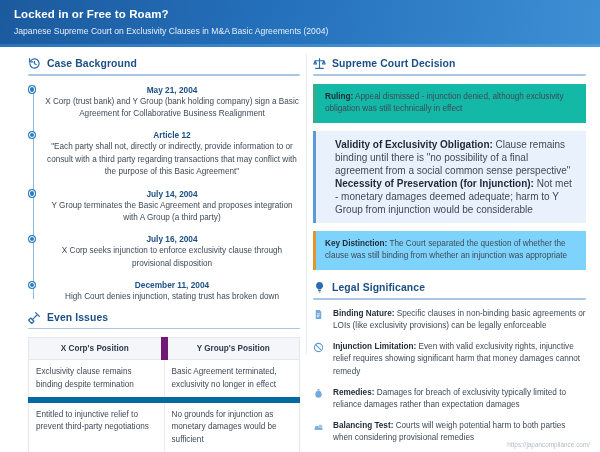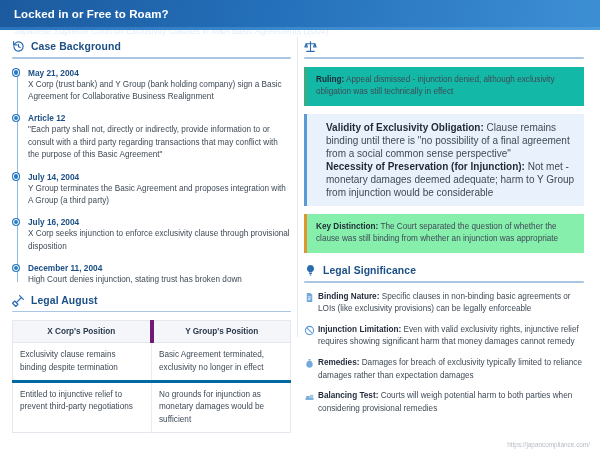--- a/index.html
+++ b/index.html
@@ -7,97 +7,97 @@
     width: 600px; height: 452px;
     font-family: "Liberation Sans", sans-serif;
     background: #ffffff;
     color: #1f2937;
     overflow: hidden;
   }
   .page { width: 600px; height: 452px; position: relative; background:#fff; }
 
   
   .header {
-    height: 30px;
+    height: 47px;
     background: linear-gradient(100deg, #1c5a9e 0%, #2470ba 45%, #3d8fd4 100%);
     padding: 7px 1px 0 14px;
     position: relative;
   }
   .header::after{
     content:""; position:absolute; left:0; right:0; bottom:0; height:3px;
     background: linear-gradient(90deg,#2a74bd,#4d9ddc);
   }
   .header-title {
     color:#ffffff; font-size:11.5px; font-weight:bold; letter-spacing:.1px;
     line-height:15px;
   }
   .header-subtitle {
     color:#e2eefb; font-size:8.6px; line-height:13px; margin-top:3px;
   }
 
   
   .body {
-    display:flex; height:307px; padding: 7px 8px 0 6px; gap:0;
+    display:flex; height:307px; padding: 7px 8px 0 22px; gap:0;
   }
   .col { width:292px; padding:0 6px; }
   .col-left { border-right:1px solid #e7ecf2; }
 
   
   .section-head{
     display:flex; align-items:center; gap:6px;
     padding: 3px 0 4px 0;
   }
   .section-head .ico{ width:13px; height:13px; display:inline-flex; align-items:center; justify-content:center; color:#2b6cb0; flex:0 0 auto;}
   .section-head .ico svg{ display:block; }
   .section-title{ font-size:10.4px; font-weight:bold; color:#1b4f86; letter-spacing:.1px; }
   .section-rule{ height:1.6px; background:#a9c6e4; margin-bottom:8px; border-radius:1px; }
 
   
   .timeline{ position:relative; padding-left:16px; margin-bottom:2px; }
   .timeline::before{
     content:""; position:absolute; left:4.5px; top:3px; bottom:5px; width:1.4px; background:#8fb8dd;
   }
-  .tl-item{ position:relative; margin-bottom:9px; }
+  .tl-item{ position:relative; margin-bottom:9px;text-align:center; }
   .tl-item:last-child{ margin-bottom:4px; }
   .tl-dot{
     position:absolute; left:-15.5px; top:2.5px; width:6.5px; height:6.5px;
     border-radius:50%; background:#2b7cc4; border:1.2px solid #ffffff;
     box-shadow:0 0 0 1px #2b7cc4;
   }
   .tl-date{ font-size:8.3px; font-weight:bold; color:#1b4f86; line-height:12px; }
   .tl-text{ font-size:8.2px; color:#3f4a57; line-height:12.4px; margin-top:0; }
 
   
   .tbl{ width:100%; border-collapse:collapse; border:1px solid #e4e8ee; margin-top:2px;}
   .tbl th{
     background:#f4f6f9; font-size:8.2px; font-weight:bold; color:#2b3a4d;
     padding:6px 7px; text-align:center; border-bottom:1px solid #e4e8ee;
-    border-right:4px solid #701a75; width:50%;
+    border-right:7px solid #701a75; width:50%;
   }
   .tbl th:last-child{ border-right:none; }
   .tbl td{
     font-size:8.2px; color:#3f4a57; line-height:12.4px; padding:6px 7px;
-    vertical-align:top; border-bottom:3px solid #0369a1; border-right:1px solid #e9edf2;
+    vertical-align:top; border-bottom:6px solid #0369a1; border-right:1px solid #e9edf2;
   }
   .tbl td:last-child{ border-right:none; }
   .tbl tr:last-child td{ border-bottom:none; }
 
   
   .callout{ padding:7px 9px; margin-bottom:8px; border-left-width:3px; border-left-style:solid; }
   .callout p{ font-size:8.2px; line-height:12.6px; color:#3f4a57; }
   .callout b{ color:#1f2937; }
   .c-ruling{ background:#14b8a6; border-left-color:#3fab82; }
   .c-analysis{ background:#e9f2fc; border-left-color:#5b9bd5; }
-  .c-key{ background:#86efac; border-left-color:#e0952f; }
+  .c-key{ background:#7dd3fc; border-left-color:#e0952f; }
   .analysis-title{ font-size:8.4px; font-weight:bold; color:#1f2937; margin-bottom:5px; }
   .analysis-item{ font-size:10px; line-height:13px; color:#3f4a57; padding-left:10px; }
   .analysis-item b{ color:#1f2937; }
 
   
-  .sig-item{ display:flex; gap:3px; margin-bottom:8px; align-items:flex-start; }
+  .sig-item{ display:flex; gap:9px; margin-bottom:8px; align-items:flex-start; }
   .sig-ico{ width:11px; height:11px; flex:0 0 11px; margin-top:1px; color:#5b9bd5; display:block; }
   .sig-ico svg{ display:block; }
   .sig-text{ font-size:8.2px; line-height:12.6px; color:#3f4a57; }
   .sig-text b{ color:#1f2937; }
 
   
   .footer{
     position:absolute; right:10px; bottom:4px;
     font-size:6.4px; color:#b6bcc5;
   }
@@ -157,21 +157,21 @@
       </div>
 
       <div class="section-head">
         <span class="ico">
           <svg viewBox="0 0 24 24" width="13" height="13" fill="none" stroke="currentColor" stroke-width="2.2" stroke-linecap="round" stroke-linejoin="round">
             <path d="M14 3 L21 10"></path>
             <path d="M17.5 6.5 L8 16"></path>
             <path d="M5 13 L11 19 L7 23 L1 17 Z"></path>
           </svg>
         </span>
-        <span class="section-title">Legal August</span>
+        <span class="section-title">Even Issues</span>
       </div>
       <div class="section-rule"></div>
 
       <table class="tbl">
         <thead>
           <tr>
             <th>X Corp's Position</th>
             <th>Y Group's Position</th>
           </tr>
         </thead>
@@ -194,20 +194,21 @@
       <div class="section-head">
         <span class="ico">
           <svg viewBox="0 0 24 24" width="13" height="13" fill="none" stroke="currentColor" stroke-width="2" stroke-linecap="round" stroke-linejoin="round">
             <path d="M12 3 L12 21"></path>
             <path d="M5 21 L19 21"></path>
             <path d="M4 7 L20 7"></path>
             <path d="M4 7 L1.5 13 L6.5 13 Z"></path>
             <path d="M20 7 L17.5 13 L22.5 13 Z"></path>
           </svg>
         </span>
+        <span class="section-title">Supreme Court Decision</span>
       </div>
       <div class="section-rule"></div>
 
       <div class="callout c-ruling">
         <p>
           <b>Ruling:</b>
           <span>Appeal dismissed - injunction denied, although exclusivity obligation was still technically in effect</span>
         </p>
       </div>
 

